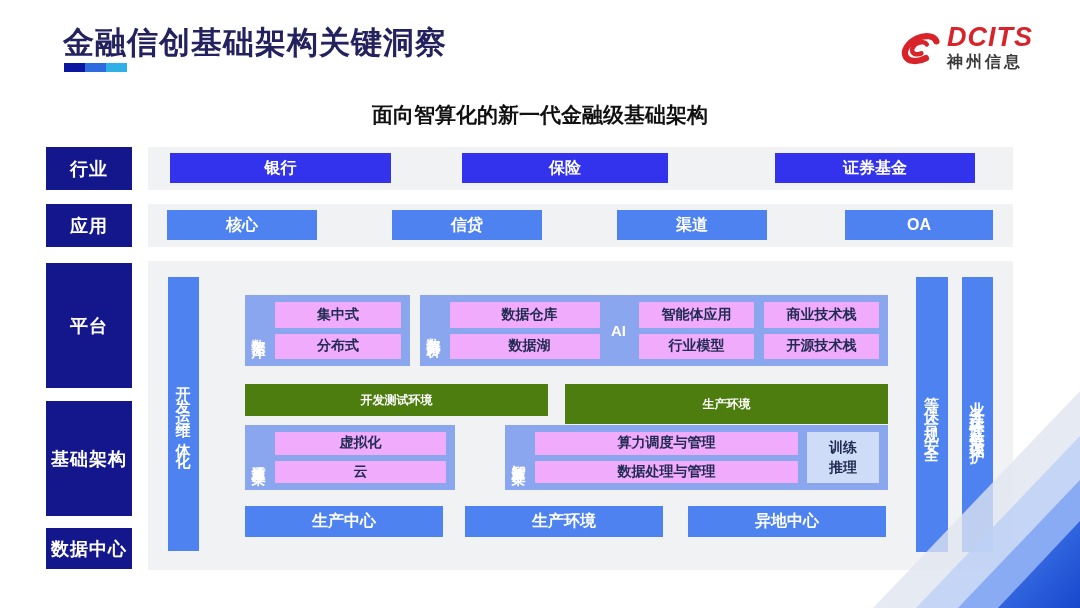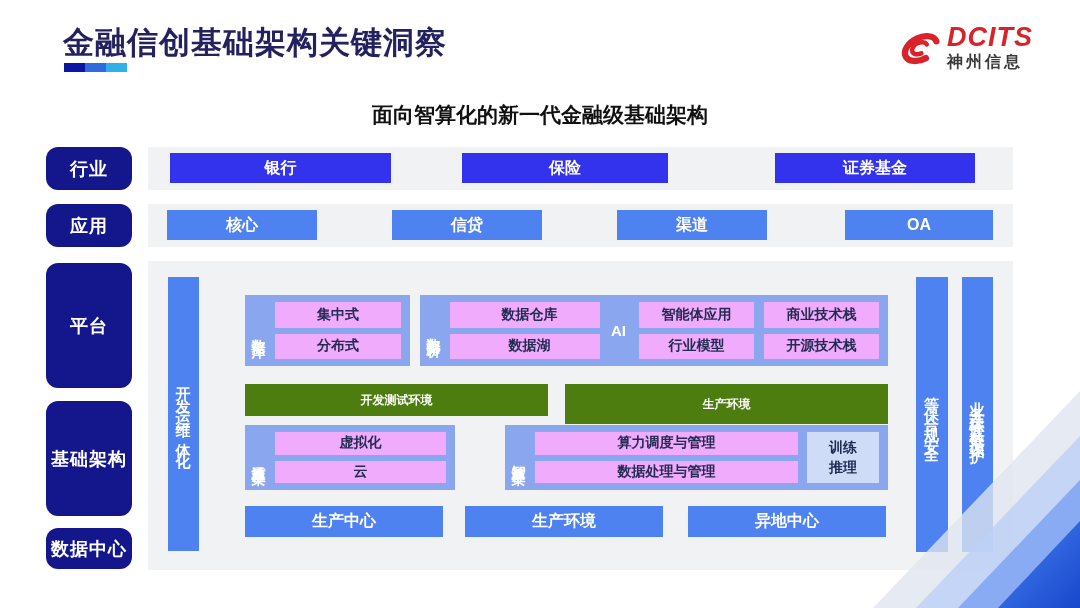--- a/index.html
+++ b/index.html
@@ -18,21 +18,21 @@
 
   .logo { left:893px; top:16px; width:160px; height:62px; display:flex; align-items:center; gap:0; }
   .logo-text { display:flex; flex-direction:column; line-height:1.1; }
   .logo-brand { font-size:27px; font-weight:bold; font-style:italic; color:#d8232a; letter-spacing:1px; }
   .logo-company { font-size:16px; font-weight:bold; color:#3a3a3a; letter-spacing:3px; }
 
   .subtitle { left:0; top:101px; width:1080px; text-align:center; font-size:21px; font-weight:bold; color:#111111; }
 
   
   .navy { background:#14168c; color:#ffffff; display:flex; align-items:center; justify-content:center;
-          font-weight:bold; font-size:18px; letter-spacing:1px;border-radius:12px; }
+          font-weight:bold; font-size:18px; letter-spacing:1px; }
   .lbl-industry { left:46px; top:147px; width:86px; height:43px; }
   .lbl-application { left:46px; top:204px; width:86px; height:43px; }
   .lbl-platform { left:46px; top:263px; width:86px; height:125px; }
   .lbl-infra { left:46px; top:401px; width:86px; height:115px; }
   .lbl-datacenter { left:46px; top:528px; width:86px; height:41px; }
 
   
   .band { background:#f1f2f4; }
   .band1 { left:148px; top:147px; width:865px; height:43px; }
   .band2 { left:148px; top:204px; width:865px; height:43px; }

